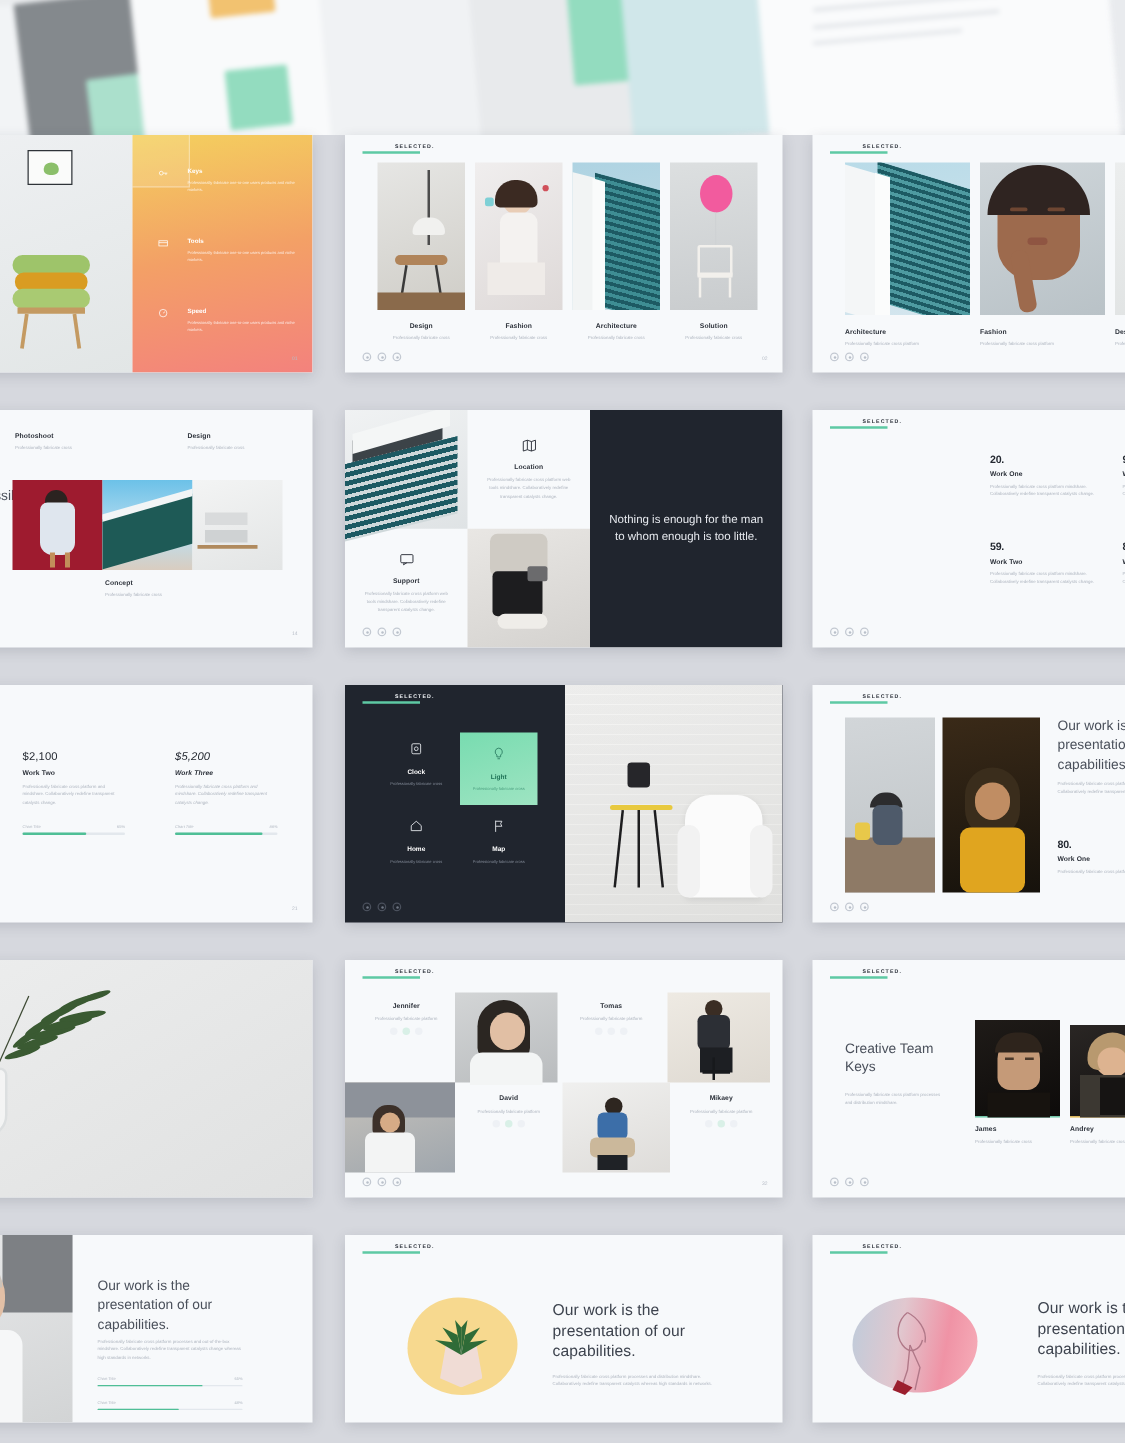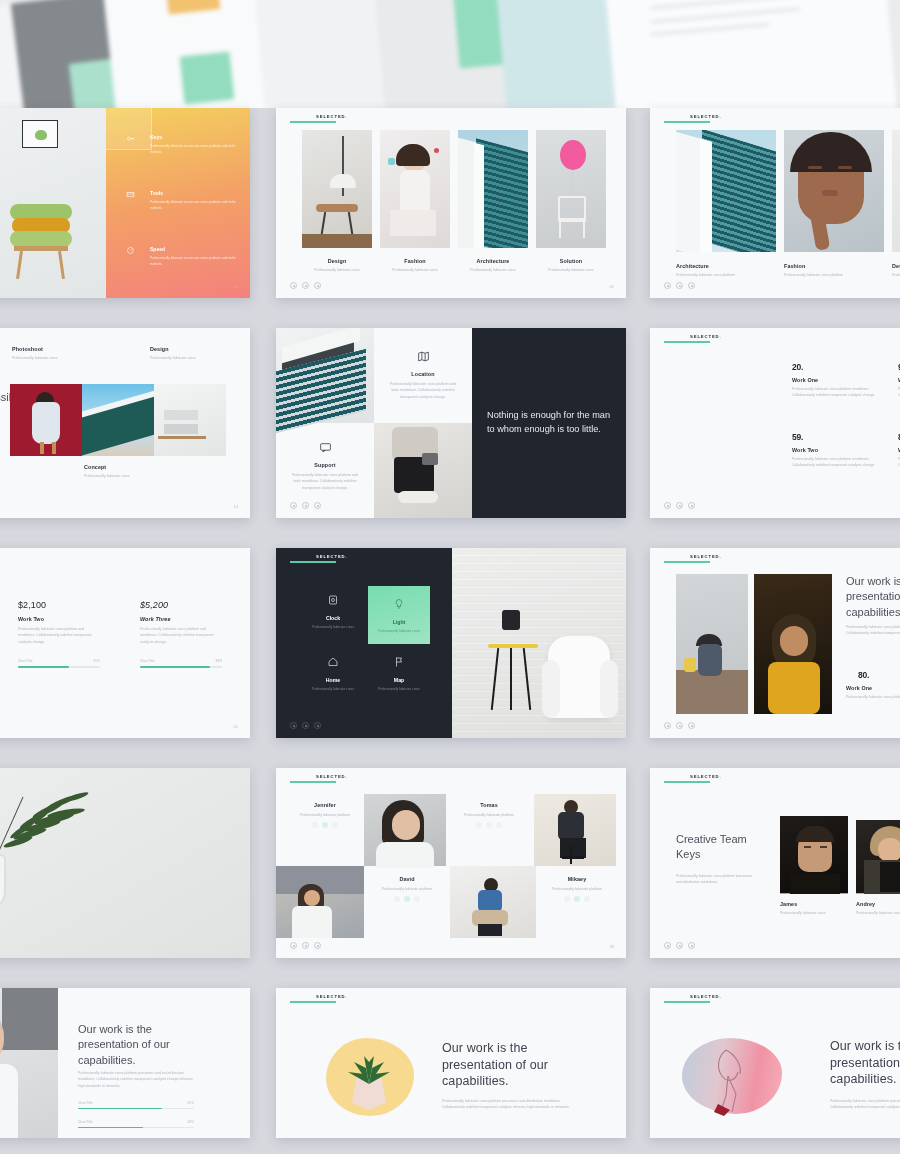--- a/index.html
+++ b/index.html
@@ -48,21 +48,21 @@
   }
   .dot.lt::after { background:#6f7784; }
   .pgnum { position:absolute; right:12px; bottom:9px; font-size:4px; color:#b6bcc6; }
 
   
   .h-big { font-size:12.5px; line-height:1.32; color:#3d434e; font-weight:400; letter-spacing:.1px; }
   .h-mid { font-size:11px; line-height:1.4; color:#4a505b; }
   .t-title { font-size:5.4px; font-weight:bold; color:#2b3039; letter-spacing:.1px; }
   .t-body { font-size:3.5px; line-height:1.85; color:#aeb5bf; }
   .stat { font-size:8.5px; font-weight:bold; color:#242931; letter-spacing:-.2px; }
-  .quote { font-size:9.2px; line-height:1.5; color:#e6e9ee; text-align:left; }
+  .quote { font-size:9.2px; line-height:1.5; color:#e6e9ee; text-align:center; }
   .quote-d { font-size:8.4px; line-height:1.5; color:#e6e9ee; text-align:center; }
 
   .ph { background-size:cover; background-position:center; }
   .bar-track { height:1.6px; background:#e3e8ed; border-radius:1px; }
   .bar-fill { height:1.6px; background:#4fbf96; border-radius:1px; }
   .bar-lbl { display:flex; justify-content:space-between; font-size:3.2px; color:#b4bbc4; margin-bottom:2.5px; }
 
   .ico { stroke:#2b3039; stroke-width:1.4; fill:none; }
   .ico.lt { stroke:#e7eaef; }
   .ico.on { stroke:#2a7c61; }
@@ -463,21 +463,21 @@
           <div style="position:absolute;left:22px;top:70px;width:24px;height:32px;background:#4e5a6a;border-radius:6px;"></div>
           <div style="position:absolute;left:8px;top:84px;width:12px;height:14px;background:#e8c84a;border-radius:3px;"></div>
         </div>
         <div class="ph" style="position:absolute;left:104px;top:26px;width:78px;height:140px;background:linear-gradient(170deg,#3a2a18,#16120c);">
           <div style="position:absolute;left:18px;top:40px;width:44px;height:56px;background:#3a2d1c;border-radius:22px;"></div>
           <div style="position:absolute;left:26px;top:52px;width:28px;height:30px;background:#c08d63;border-radius:14px;"></div>
           <div style="position:absolute;left:14px;top:88px;width:52px;height:52px;background:#e0a51f;border-radius:8px;"></div>
         </div>
         <div style="position:absolute;left:196px;top:26px;width:110px;" class="h-mid">Our work is the presentation of our capabilities.</div>
         <div style="position:absolute;left:196px;top:76px;width:96px;" class="t-body">Professionally fabricate cross platform mindshare. Collaboratively redefine transparent catalysts change.</div>
-        <div style="position:absolute;left:196px;top:122px;margin-left:12px;" class="stat">80.</div>
+        <div style="position:absolute;left:196px;top:122px;" class="stat">80.</div>
         <div style="position:absolute;left:196px;top:137px;" class="t-title">Work One</div>
         <div style="position:absolute;left:196px;top:146px;width:88px;" class="t-body">Professionally fabricate cross platform mindshare.</div>
         <div class="dots">
           <span class="dot"></span>
           <span class="dot"></span>
           <span class="dot"></span>
         </div>
       </div>
     </div>
 

